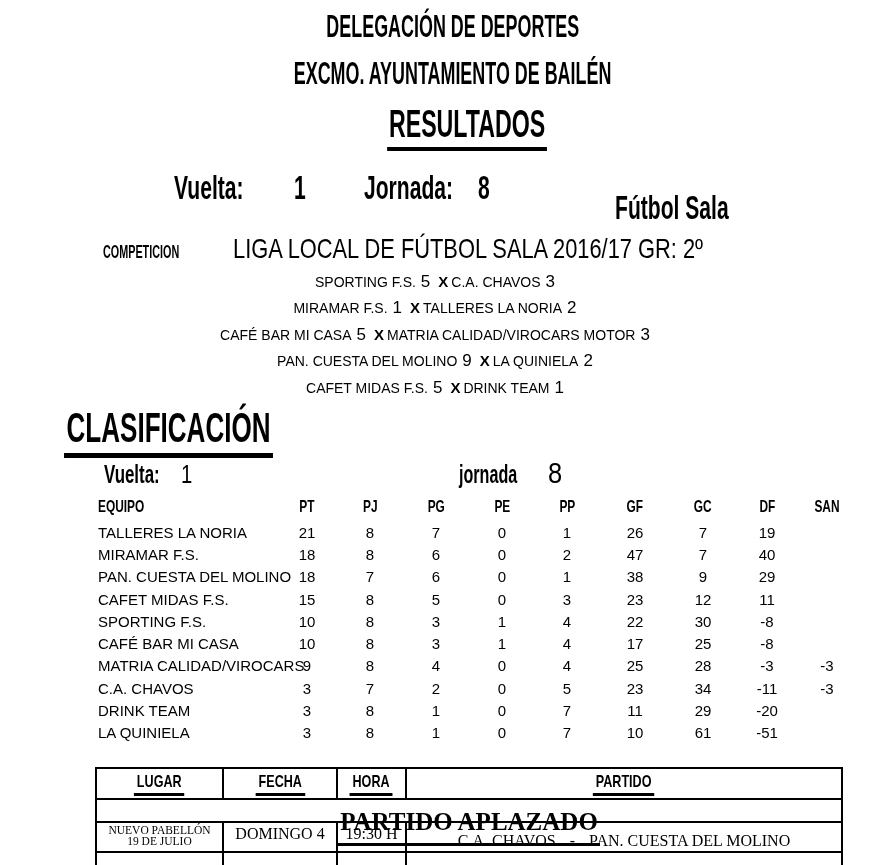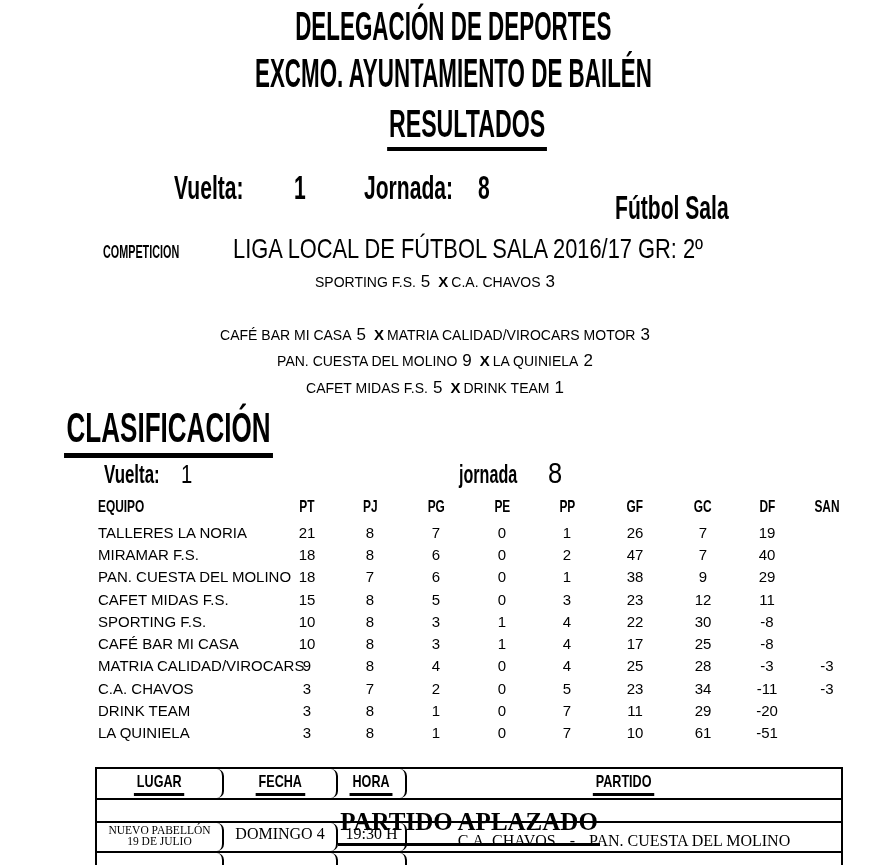--- a/index.html
+++ b/index.html
@@ -11,42 +11,42 @@
   
   .disp{font-family:"Liberation Sans",sans-serif;font-weight:bold;display:inline-block;
         transform:scaleX(0.56);white-space:nowrap;letter-spacing:0;}
   .disp.left{transform-origin:0 50%;}
   
   .narrow{font-family:"Liberation Sans",sans-serif;display:inline-block;
           transform:scaleX(0.78);white-space:nowrap;}
   .narrow.left{transform-origin:0 50%;}
   .u4{border-bottom:4px solid #000;padding:0 3px 2px 3px;}
   .u5{border-bottom:5px solid #000;padding:0 4px 2px 4px;}
-  .title-line{font-size:40px;line-height:46px;}
+  .title-line{font-size:32px;line-height:46px;}
   .restitle{font-size:38px;line-height:42px;}
   .vline{font-size:34px;line-height:38px;}
   
   .resline{position:absolute;left:0;right:0;text-align:center;font-size:14px;line-height:19px;white-space:nowrap;}
   .resline .team{font-size:14px;}
   .resline .score{font-size:17px;margin:0 5px;}
   .resline .vs{font-size:15px;font-weight:bold;margin:0 3px;}
   
   .ctable{position:absolute;left:95px;width:760px;}
   .crow{display:grid;grid-template-columns:182px 60px 66px 66px 66px 64px 72px 64px 64px 56px;
         height:22.3px;align-items:center;}
   .crow>div{text-align:center;font-size:15px;overflow:visible;white-space:nowrap;}
   .crow>div:first-child{text-align:left;padding-left:3px;}
   .chead>div{font-size:17px;}
   .chead .disp{transform:scaleX(0.70);}
   .chead>div:first-child .disp{transform-origin:0 50%;}
   
   .htable{position:absolute;left:95px;top:767px;width:748px;border:2px solid #000;box-sizing:border-box;
           font-family:"Liberation Serif",serif;}
   .hrow{display:grid;grid-template-columns:127px 114px 69px 1fr;}
-  .hrow>div{border-right:2px solid #000;box-sizing:border-box;text-align:center;border-radius:7px;}
+  .hrow>div{border-right:2px solid #000;box-sizing:border-box;text-align:center;}
   .hrow>div:last-child{border-right:none;}
   .hrow.head{height:29px;border-bottom:2px solid #000;}
   .hrow.head>div{display:flex;align-items:flex-end;justify-content:center;padding-bottom:2px;}
   .hhead-label{font-family:"Liberation Sans",sans-serif;font-weight:bold;font-size:17px;
                display:inline-block;transform:scaleX(0.74);border-bottom:3px solid #000;
                padding:0 4px 1px 4px;white-space:nowrap;}
   .hrow.aplazado{height:21px;border-bottom:2px solid #000;display:block;text-align:center;}
   .aplazado-label{font-family:"Liberation Serif",serif;font-weight:bold;font-size:25px;line-height:19px;
                   display:inline-block;border-bottom:3px solid #000;padding:12px 2px;white-space:nowrap;}
   .hrow.data{height:28px;border-bottom:2px solid #000;}
@@ -91,20 +91,23 @@
   <div class="abs" style="top:242px;left:103px;font-size:18px;line-height:20px;">
     <span class="disp left" style="transform:scaleX(0.60);">COMPETICION</span>
   </div>
   <div class="abs" style="top:234px;left:233px;font-size:28px;line-height:30px;">
     <span class="narrow left">LIGA LOCAL DE FÚTBOL SALA 2016/17 GR: 2º</span>
   </div>
 
   <div class="resline" style="top:272px;">
     <span class="team">SPORTING F.S.</span><span class="score">5</span><span class="vs">X</span><span class="team">C.A. CHAVOS</span><span class="score">3</span>
   </div>
+  <div class="resline" style="top:298px;">
+    <span class="team">MIRAMAR F.S.</span><span class="score">1</span><span class="vs">X</span><span class="team">TALLERES LA NORIA</span><span class="score">2</span>
+  </div>
   <div class="resline" style="top:325px;">
     <span class="team">CAFÉ BAR MI CASA</span><span class="score">5</span><span class="vs">X</span><span class="team">MATRIA CALIDAD/VIROCARS MOTOR</span><span class="score">3</span>
   </div>
   <div class="resline" style="top:351px;">
     <span class="team">PAN. CUESTA DEL MOLINO</span><span class="score">9</span><span class="vs">X</span><span class="team">LA QUINIELA</span><span class="score">2</span>
   </div>
   <div class="resline" style="top:378px;">
     <span class="team">CAFET MIDAS F.S.</span><span class="score">5</span><span class="vs">X</span><span class="team">DRINK TEAM</span><span class="score">1</span>
   </div>
 

